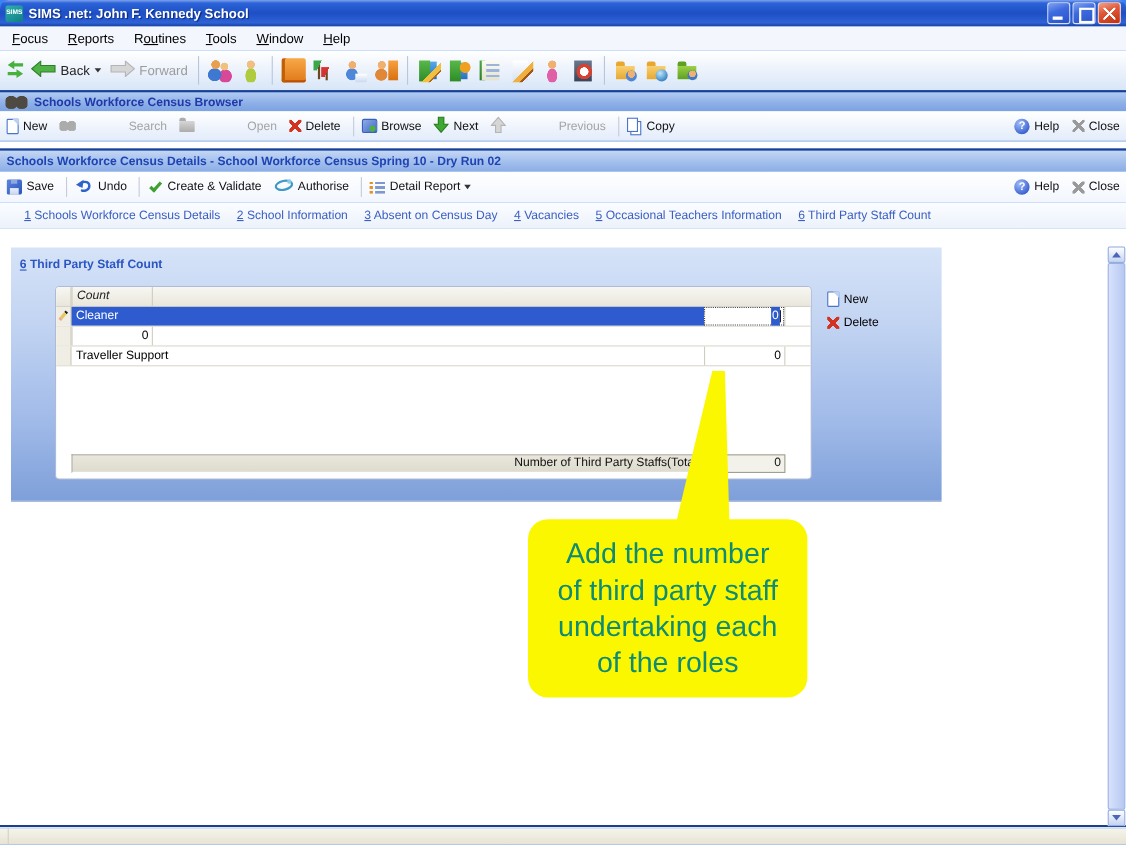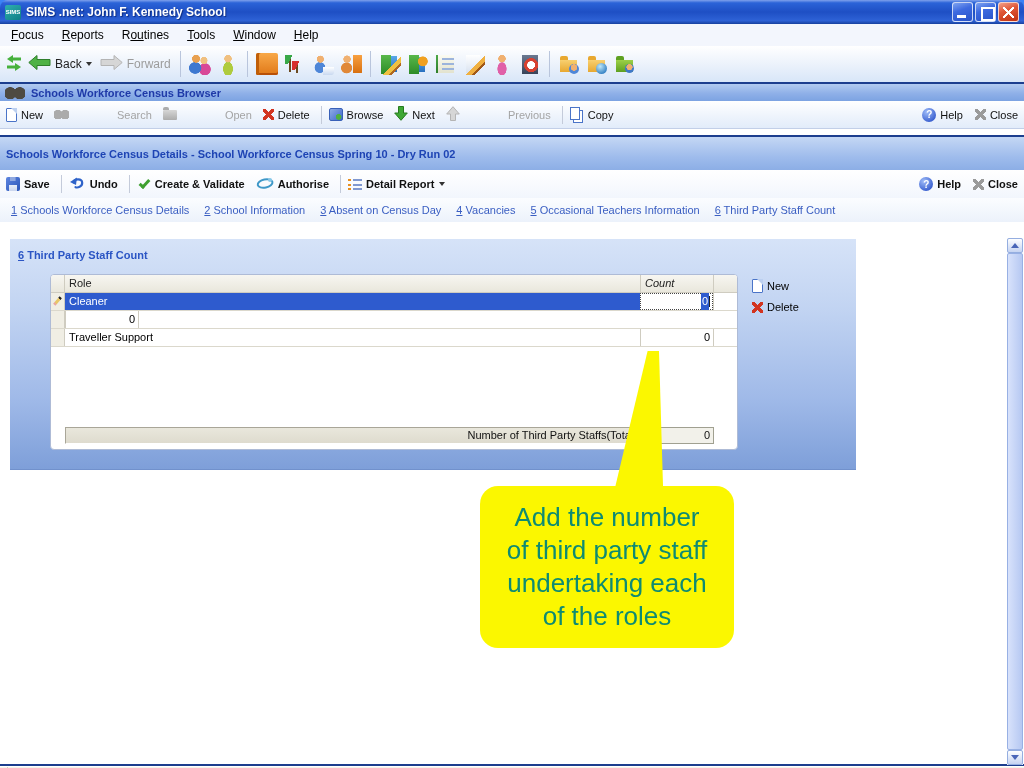--- a/index.html
+++ b/index.html
@@ -92,32 +92,32 @@
     background:radial-gradient(circle at 38% 32%,#BFE8F8,#3E88C8 70%); }
   .ti-fe { background:linear-gradient(180deg,#9CD048 0%,#5EA020 100%) 45% 65%/17px 12px no-repeat; }
   .ti-fe::before { background:#5EA020; }
   .ti-fe::after { content:""; position:absolute; right:2px; bottom:2px; width:9px; height:9px; border-radius:50%;
     background:radial-gradient(circle at 50% 35%,#F0B070 40%,#3E78C8 44%); }
 
   
   .pane-header { height:17px; display:flex; align-items:center; gap:6px; padding-left:5px;
     background:linear-gradient(180deg,#B2CBF0 0%,#8FB0E8 55%,#7CA3E2 100%); }
   .pane-header .ph-text { font-weight:bold; color:#1F3AA8; font-size:11px; }
-  .pane-header2 { height:33px; display:flex; align-items:center; padding-left:6px;
+  .pane-header2 { height:19px; display:flex; align-items:center; padding-left:6px;
     background:linear-gradient(180deg,#C4D7F4 0%,#9FBCEC 60%,#8CAEE6 100%); }
   .pane-header2 .ph-text { font-weight:bold; color:#1E44B4; font-size:11px; }
   .binoc { width:20px; height:12px; background:
     radial-gradient(circle at 26% 52%,#4E4A42 36%,transparent 40%),
     radial-gradient(circle at 74% 52%,#4E4A42 36%,transparent 40%),
     linear-gradient(#6E685E,#6E685E) 50% 30%/44% 34% no-repeat; }
 
   
   .actionbar { display:flex; align-items:center; padding:0 6px; font-size:11px; color:#111; }
   .ab1 { height:28px; background:linear-gradient(180deg,#FFFFFF 0%,#EDF3FC 60%,#E2ECFA 100%); border-bottom:1px solid #C2CFE8; }
-  .ab2 { height:28px; background:linear-gradient(180deg,#FFFFFF 0%,#F2F6FD 100%);font-weight:bold; }
+  .ab2 { height:28px; background:linear-gradient(180deg,#FFFFFF 0%,#F2F6FD 100%); }
   .abtn { display:flex; align-items:center; gap:4px; margin-right:11px; white-space:nowrap; }
   .abtn.disabled { color:#A4A4A4;gap:48px; }
   .vsep { width:1px; height:18px; background:#C4CBDA; margin:0 7px 0 0; }
   .right-group { margin-left:auto; display:flex; align-items:center; gap:12px; }
   .gap6 { height:6px; background:#fff; }
   .navy { height:2px; background:#1C3E8E; }
 
   
   .page-ic { width:11px; height:14px; background:#fff; border:1px solid #4A74C8; border-radius:1px; position:relative; }
   .page-ic::after { content:""; position:absolute; top:-1px; right:-1px; border:3px solid; border-color:#BCD0F0 #BCD0F0 transparent transparent; }
@@ -140,21 +140,21 @@
   .save-ic { width:14px; height:14px; border-radius:2px; background:
     linear-gradient(#E8EEF8,#C8D4EE) 50% 100%/60% 45% no-repeat,
     linear-gradient(#8FA8E0,#8FA8E0) 50% 0/40% 30% no-repeat,
     linear-gradient(135deg,#5E86E0,#2A55B8); }
   .check-ic { width:11px; height:6px; border-left:3px solid #3FA030; border-bottom:3px solid #3FA030; transform:rotate(-48deg); margin:-3px 1px 0 2px; }
   .list-ic { width:14px; height:11px; background:
     repeating-linear-gradient(180deg,#E89020 0 2px,transparent 2px 4.5px) 0 0/3px 11px no-repeat,
     repeating-linear-gradient(180deg,#8098D0 0 2px,transparent 2px 4.5px) 5px 0/9px 11px no-repeat; }
 
   
-  .links-row { height:24px; display:flex; align-items:center; padding-left:11px; gap:15px;
+  .links-row { height:24px; display:flex; align-items:center; padding-left:22px; gap:15px;
     background:linear-gradient(180deg,#FBFDFF 0%,#ECF2FB 100%); font-size:11px; }
   .tab-link { color:#3A5EC2; white-space:nowrap; }
 
   
   .content { position:relative; height:542px; background:#fff; }
   .panel { position:absolute; left:10px; top:17px; width:846px; height:231px;
     background:linear-gradient(180deg,#D6E3F8 0%,#C2D4F2 30%,#9FB9E8 70%,#7E9FD9 100%);
     border-bottom:1px solid #7191CC; }
   .section-label { position:absolute; left:8px; top:10px; font-weight:bold; color:#2B55C4; font-size:11px; }
   .tablebox { position:absolute; left:40px; top:35px; width:688px; height:176px;
@@ -381,21 +381,20 @@
   </div>
 
   <div class="content">
 
     <div class="panel">
       <div class="section-label"><u>6</u><span> Third Party Staff Count</span></div>
 
       <div class="tablebox">
         <div class="trow thead">
           <div class="c-sel"></div>
-          <div class="c-role">Role</div>
           <div class="c-count">Count</div>
           <div class="c-fill"></div>
         </div>
         <div class="trow row-selected">
           <div class="c-sel">
               <div class="mini-pencil"></div>
             </div>
           <div class="c-role">Cleaner</div>
           <div class="c-count cell-edit">
               <span class="sel-digit">0</span>

